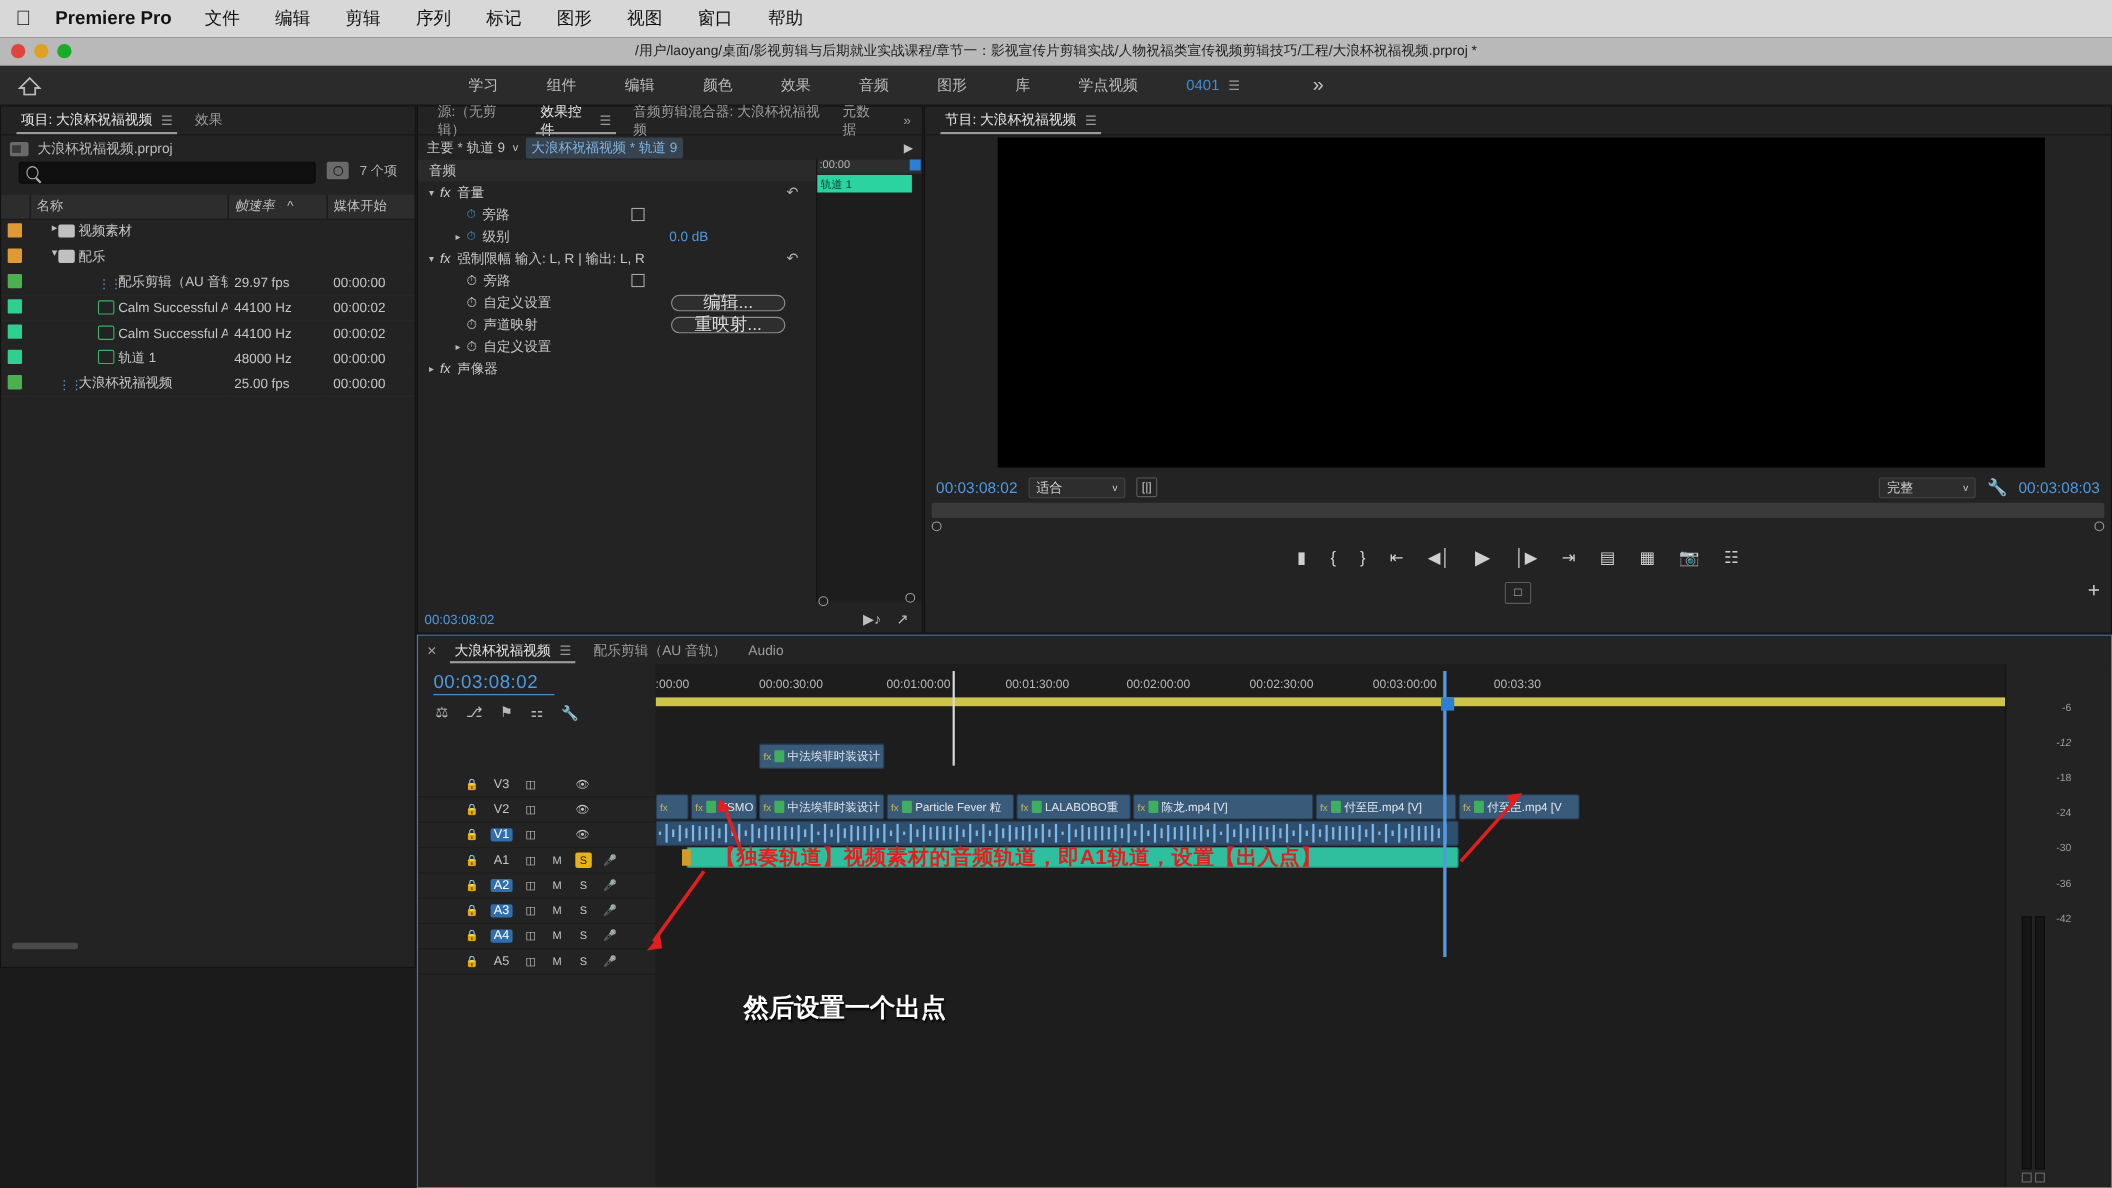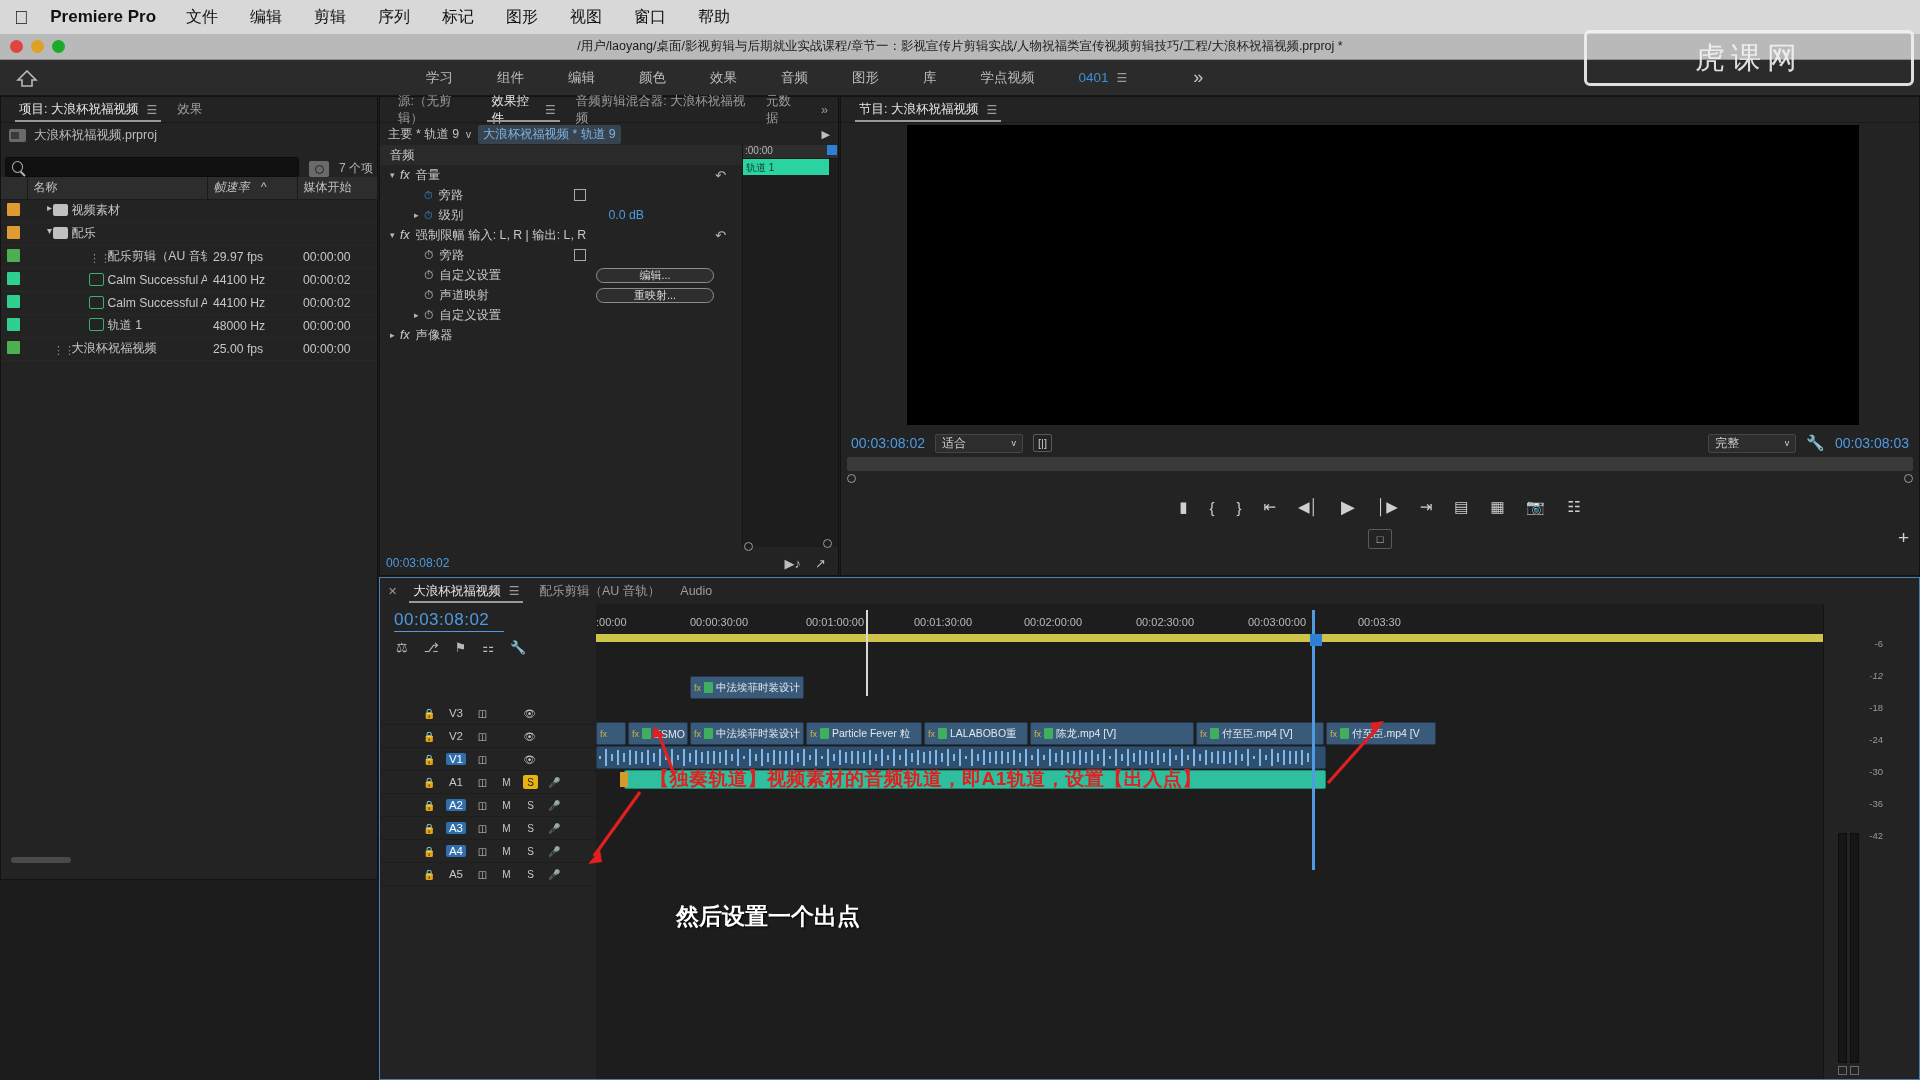--- a/index.html
+++ b/index.html
@@ -37,21 +37,21 @@
   .panel-tabs { height:26px; background:#232323; display:flex; align-items:center; gap:0; padding-left:8px; border-bottom:1px solid #1a1a1a;}
   .ptab { font-size:12.5px; color:#9d9d9d; padding:0 10px; height:26px; display:flex; align-items:center; position:relative;}
   .ptab.active { color:#e6e6e6; }
   .ptab.active:after{ content:""; position:absolute; left:6px; right:6px; bottom:1px; height:2px; background:#9a9a9a;}
 
   
   #projectPanel { left:0; top:0; width:378px; height:784px; background:#232323;}
   #projLine { height:24px; display:flex; align-items:center; gap:8px; padding-left:8px; font-size:12.5px; color:#bdbdbd;}
   .folder-ico{ width:17px;height:13px;background:#6a6a6a;border-radius:2px;position:relative;}
   .folder-ico:before{content:"";position:absolute;left:2px;top:3px;width:8px;height:7px;background:#3a3a3a;}
-  #searchRow { height:30px; display:flex; align-items:flex-end; padding:0 4px; gap:10px;}
+  #searchRow { height:30px; display:flex; align-items:flex-start; padding:0 16px; gap:10px;}
   #searchBox { flex:1; height:20px; background:#101010; border:1px solid #0b0b0b; border-radius:3px; display:flex; align-items:center; padding-left:6px;}
   #searchBox input{ background:transparent;border:0;outline:none;color:#c9c9c9;font-size:12px;width:100%;font-family:inherit;}
   .mag { width:12px;height:12px;border:1.6px solid #b0b0b0;border-radius:50%;position:relative;margin-right:5px;}
   .mag:after{content:"";position:absolute;right:-4px;bottom:-3px;width:6px;height:1.6px;background:#b0b0b0;transform:rotate(45deg);}
   #findBin{ width:20px;height:16px;background:#6a6a6a;border-radius:2px;position:relative;}
   #findBin:after{content:"";position:absolute;left:6px;top:4px;width:7px;height:7px;border:1.5px solid #232323;border-radius:50%;}
   #itemCount{ font-size:12px;color:#b4b4b4;white-space:nowrap;}
 
   table.bins { width:100%; border-collapse:collapse; table-layout:fixed;}
   table.bins th { background:#2d2d2d; font-weight:normal; font-size:12px; color:#c0c0c0; text-align:left; height:22px;
@@ -66,21 +66,21 @@
 
   
   #ecPanel { left:379px; top:0; width:460px; height:480px; }
   #ecSeq { height:22px; display:flex; align-items:center; gap:7px; padding-left:8px; font-size:12.3px; color:#c4c4c4; }
   #ecSeq .hl { background:#37434f; color:#7fb3e0; padding:1px 5px; border-radius:2px;}
   #ecSeq .rt { margin-left:auto; margin-right:8px; color:#c0c0c0; font-size:11px;}
   .ecrow { height:20px; display:flex; align-items:center; font-size:12.3px; color:#c8c8c8; padding-right:6px; position:relative;}
   .ecrow.hdr { background:#2a2a2a; }
   .tw { color:#3f8fd2; font-size:11px; }
   .chk { width:12px;height:12px;border:1.4px solid #a9a9a9; background:#232323;}
-  .pillbtn { width:118px;height:15px;border:1px solid #8d8d8d;border-radius:8px;background:#2e2e2e;color:#dcdcdc;font-size:11px;
+  .pillbtn { width:104px;height:15px;border:1px solid #8d8d8d;border-radius:8px;background:#2e2e2e;color:#dcdcdc;font-size:16px;
      display:flex;align-items:center;justify-content:center;}
   .reset { color:#b6b6b6; font-size:13px; }
   .tri { display:inline-block;width:10px;color:#b9b9b9;font-size:9px;}
   #ecTimeline { position:absolute; right:0; top:48px; width:96px; bottom:28px; background:#1d1d1d; border-left:1px solid #141414;}
   #ecTlRuler { height:14px; background:#2e2e2e; border-bottom:1px solid #191919; color:#b5b5b5; font-size:10px; padding-left:2px;}
   #ecClipBar { position:absolute; left:0; top:14px; width:86px; height:16px; background:#2bd3a0; }
   #ecClipBar span{ color:#0c3b2d;font-size:10px;padding-left:3px;}
   #ecPlayhead { position:absolute; top:0; left:84px; width:10px; height:10px; background:#2c7fd4;}
   #ecFoot { position:absolute; left:0; right:0; bottom:0; height:24px; display:flex; align-items:center; }
   #ecFoot .tc { color:#4f9ae0; font-size:12px; margin-left:6px;}
@@ -181,21 +181,20 @@
     <div class="ws-tab">音频</div>
     <div class="ws-tab">图形</div>
     <div class="ws-tab">库</div>
     <div class="ws-tab">学点视频</div>
     <div class="ws-tab num">
       <span>0401</span>
       <span class="hamb">☰</span>
     </div>
     <div class="ws-more">»</div>
   </div>
-  <div id="watermark">虎课网</div>
 </div>
 
 <div id="work">
 
   <div class="panel" id="projectPanel">
     <div class="panel-tabs">
       <div class="ptab active">
         <span>项目: 大浪杯祝福视频</span>
         <span class="hamb">☰</span>
       </div>

